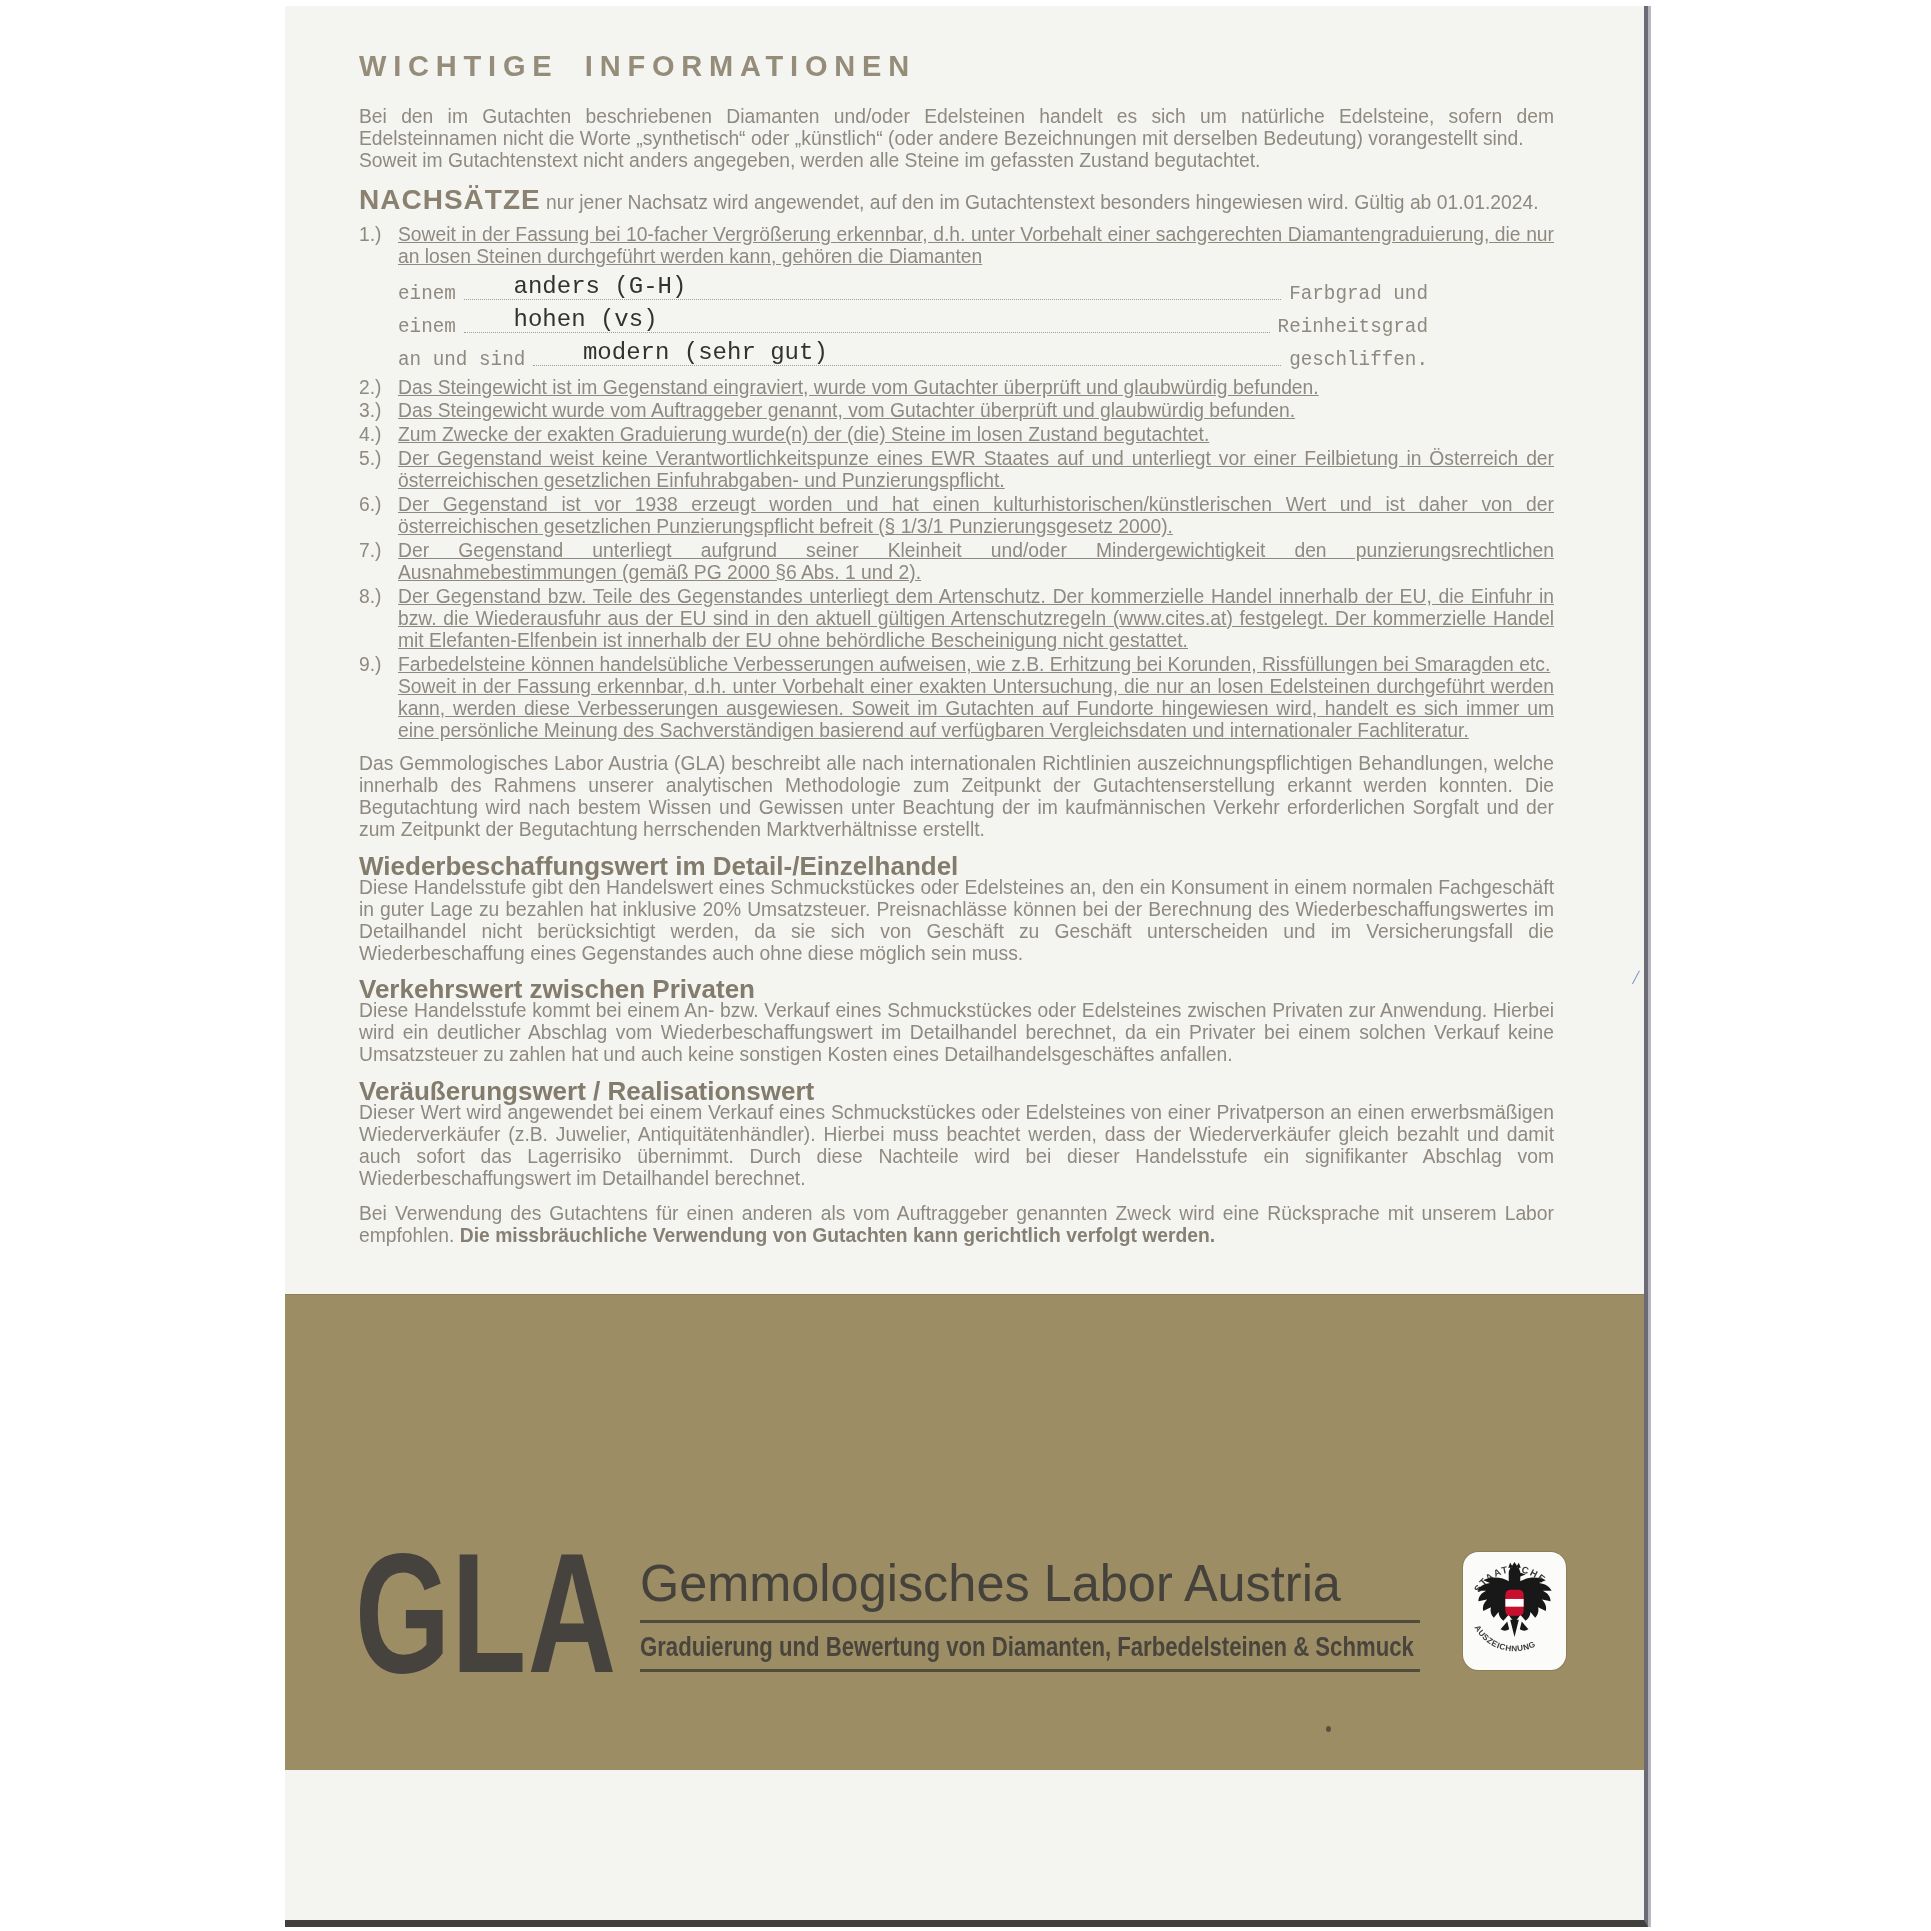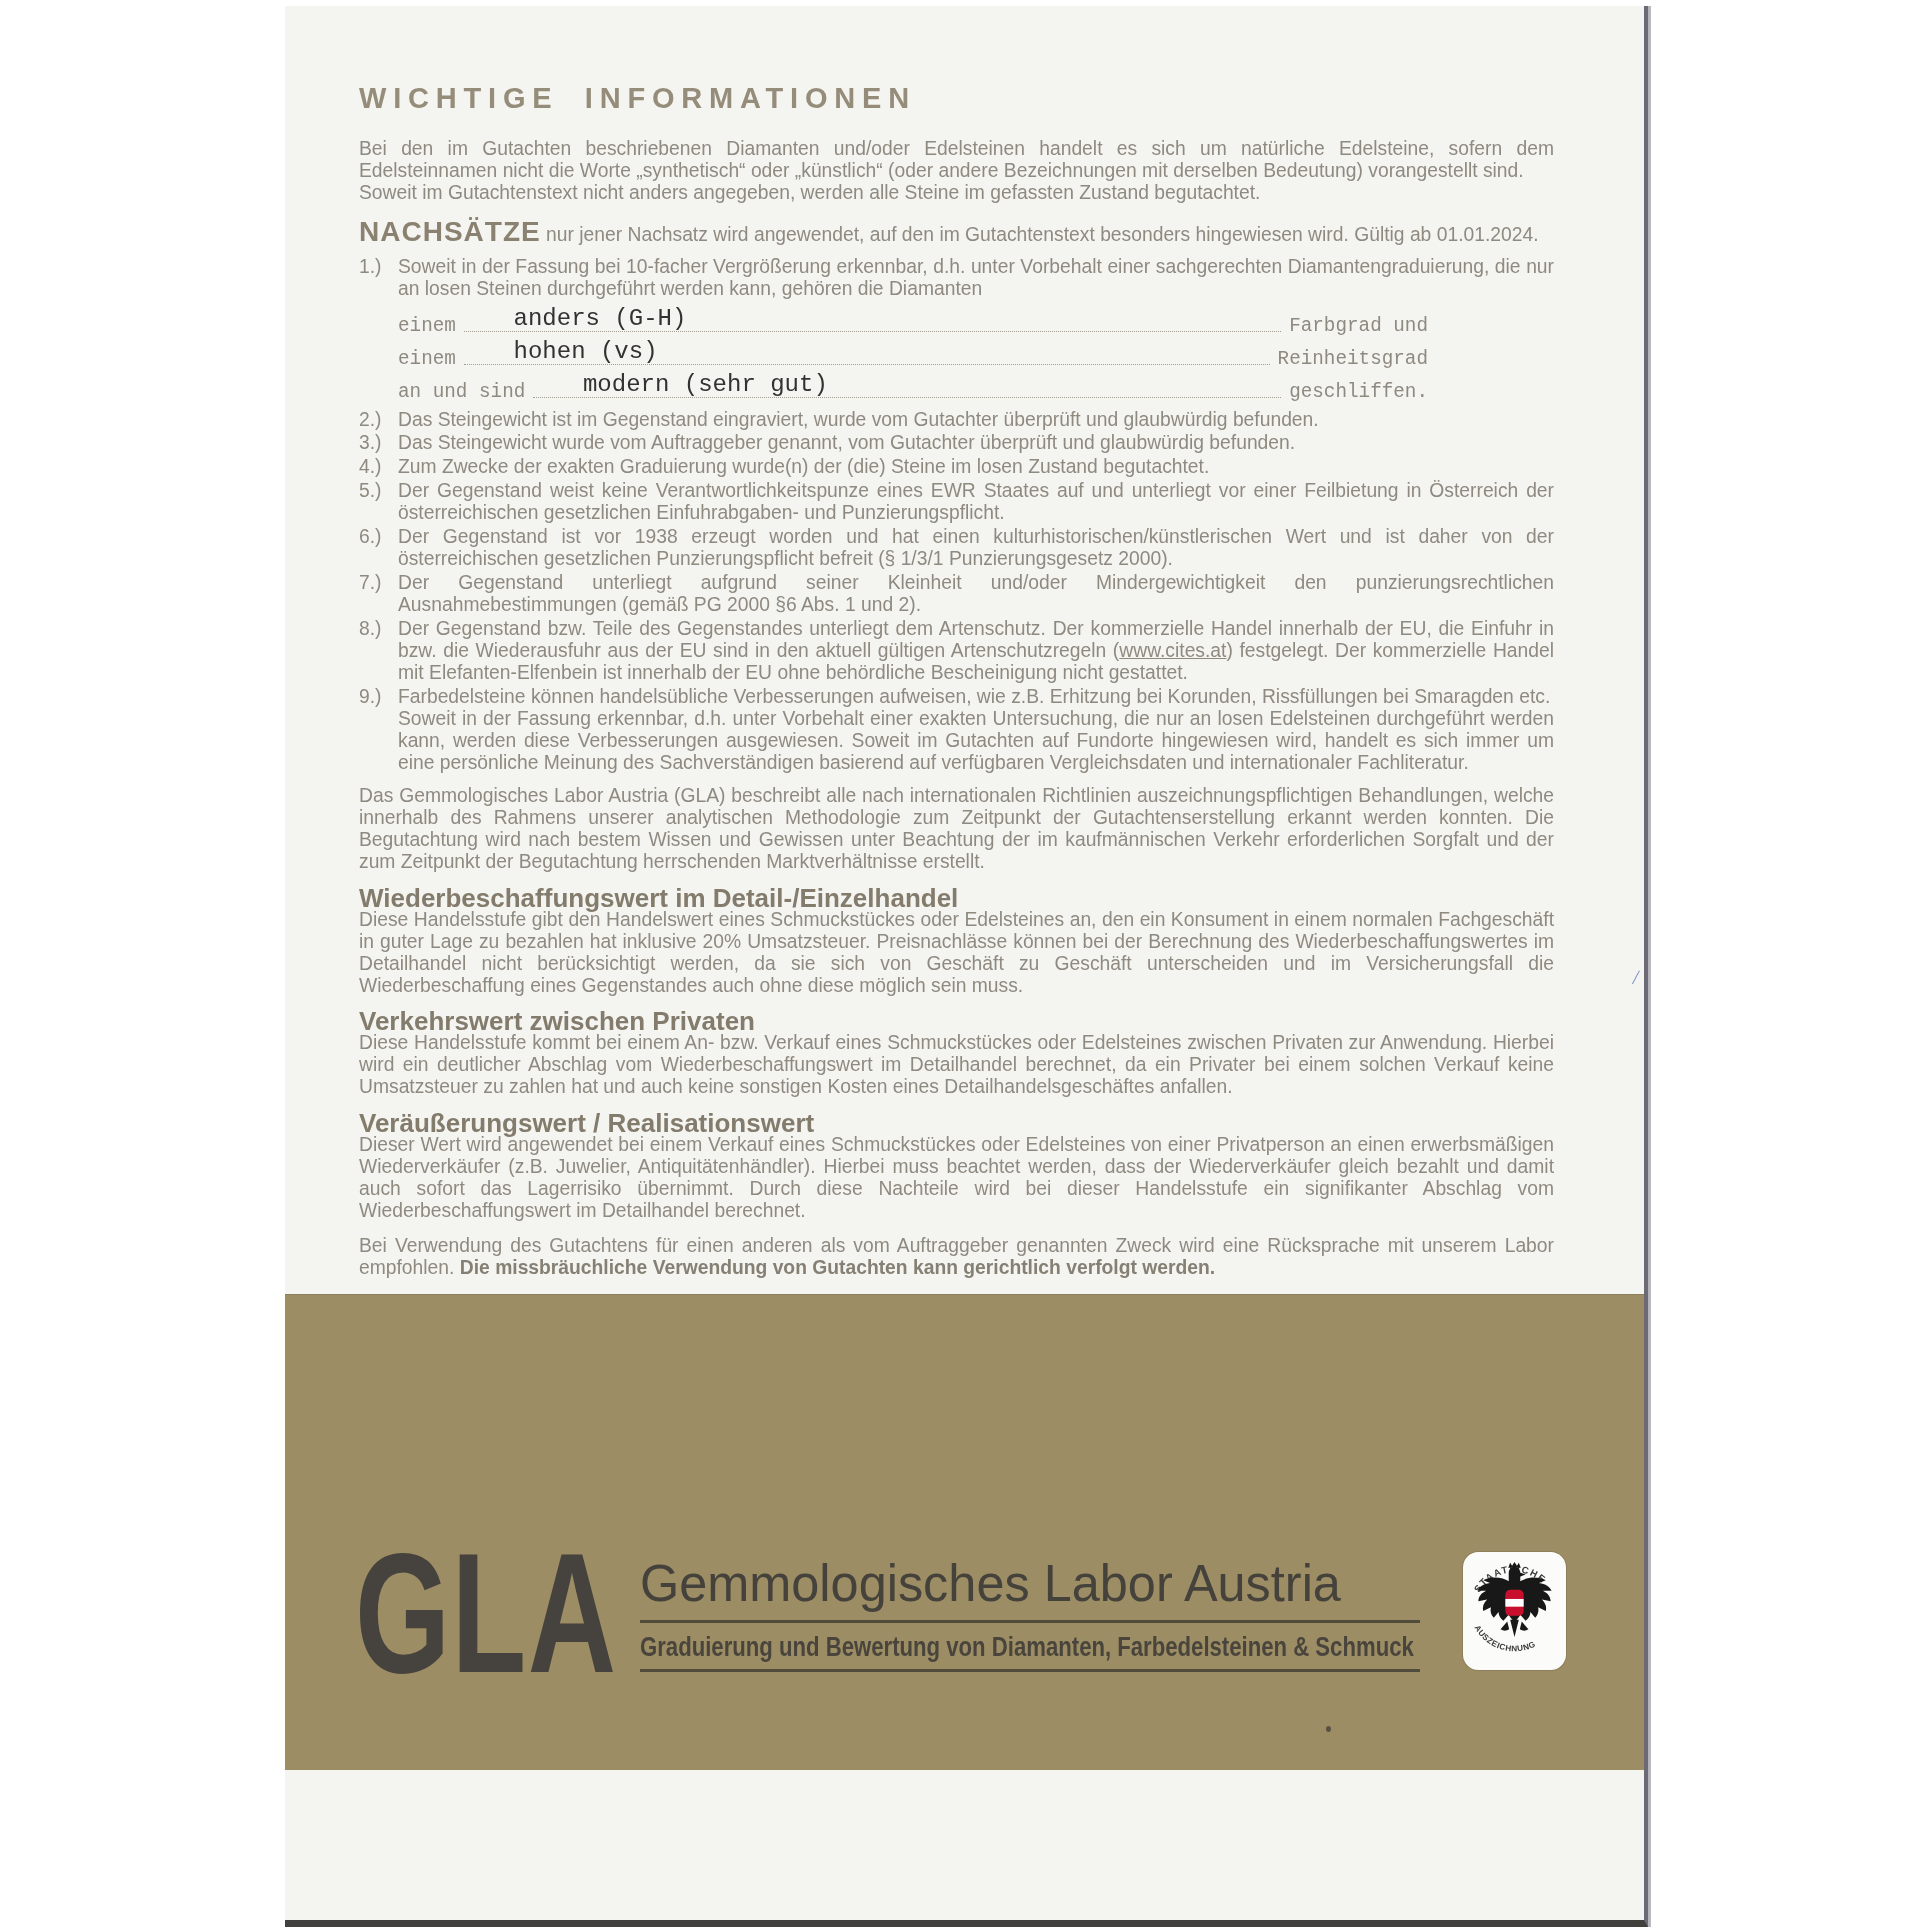--- a/index.html
+++ b/index.html
@@ -13,42 +13,42 @@
   .paper {
     position:absolute; left:285px; top:5.8px;
     width:1363px; height:1921px;
     background:#f4f4f1;
     border-right:4.8px solid #6b6b75;
     border-bottom:7.7px solid #42403c;
     box-shadow:2.9px 0 0 #b4b4bc;
   }
   
   .content {
-    position:absolute; left:74px; top:12px;
+    position:absolute; left:74px; top:0;
     width:1195px;
     color:#8f8a80;
     font-size:19.3px; line-height:22px;
-    padding-top:64px;
+    padding-top:44px;
   }
   .doc-title {
     font-size:29px; line-height:33px; font-weight:bold;
     letter-spacing:6.8px; word-spacing:11.6px;
     color:#958c79;
   }
   .intro { margin-top:23px; }
   .intro p { text-align:justify; }
   .nachsaetze-line { margin-top:17.4px; }
   .nachsaetze-head {
     font-weight:bold; font-size:28px; letter-spacing:1px;
     color:#8a8170;
   }
   .list { margin-top:9.7px; }
   .item { display:flex; margin-bottom:1.9px; }
   .item .num { width:39px; flex-shrink:0; }
-  .item .body { flex:1; text-align:justify; }
+  .item .body { flex:1; text-align:justify;text-decoration:underline; }
   .cites-link { text-decoration:underline; color:inherit; }
   
   .fillrows { margin:3.9px 0 5.8px 39px; }
   .fillrow {
     display:flex; align-items:flex-end;
     height:33px; padding-right:126px; position:relative;font-family:Liberation Mono, monospace;
   }
   .fillrow .flabel { white-space:nowrap; padding-bottom:0px; }
   .fillrow .leader {
     flex:1; position:relative;

